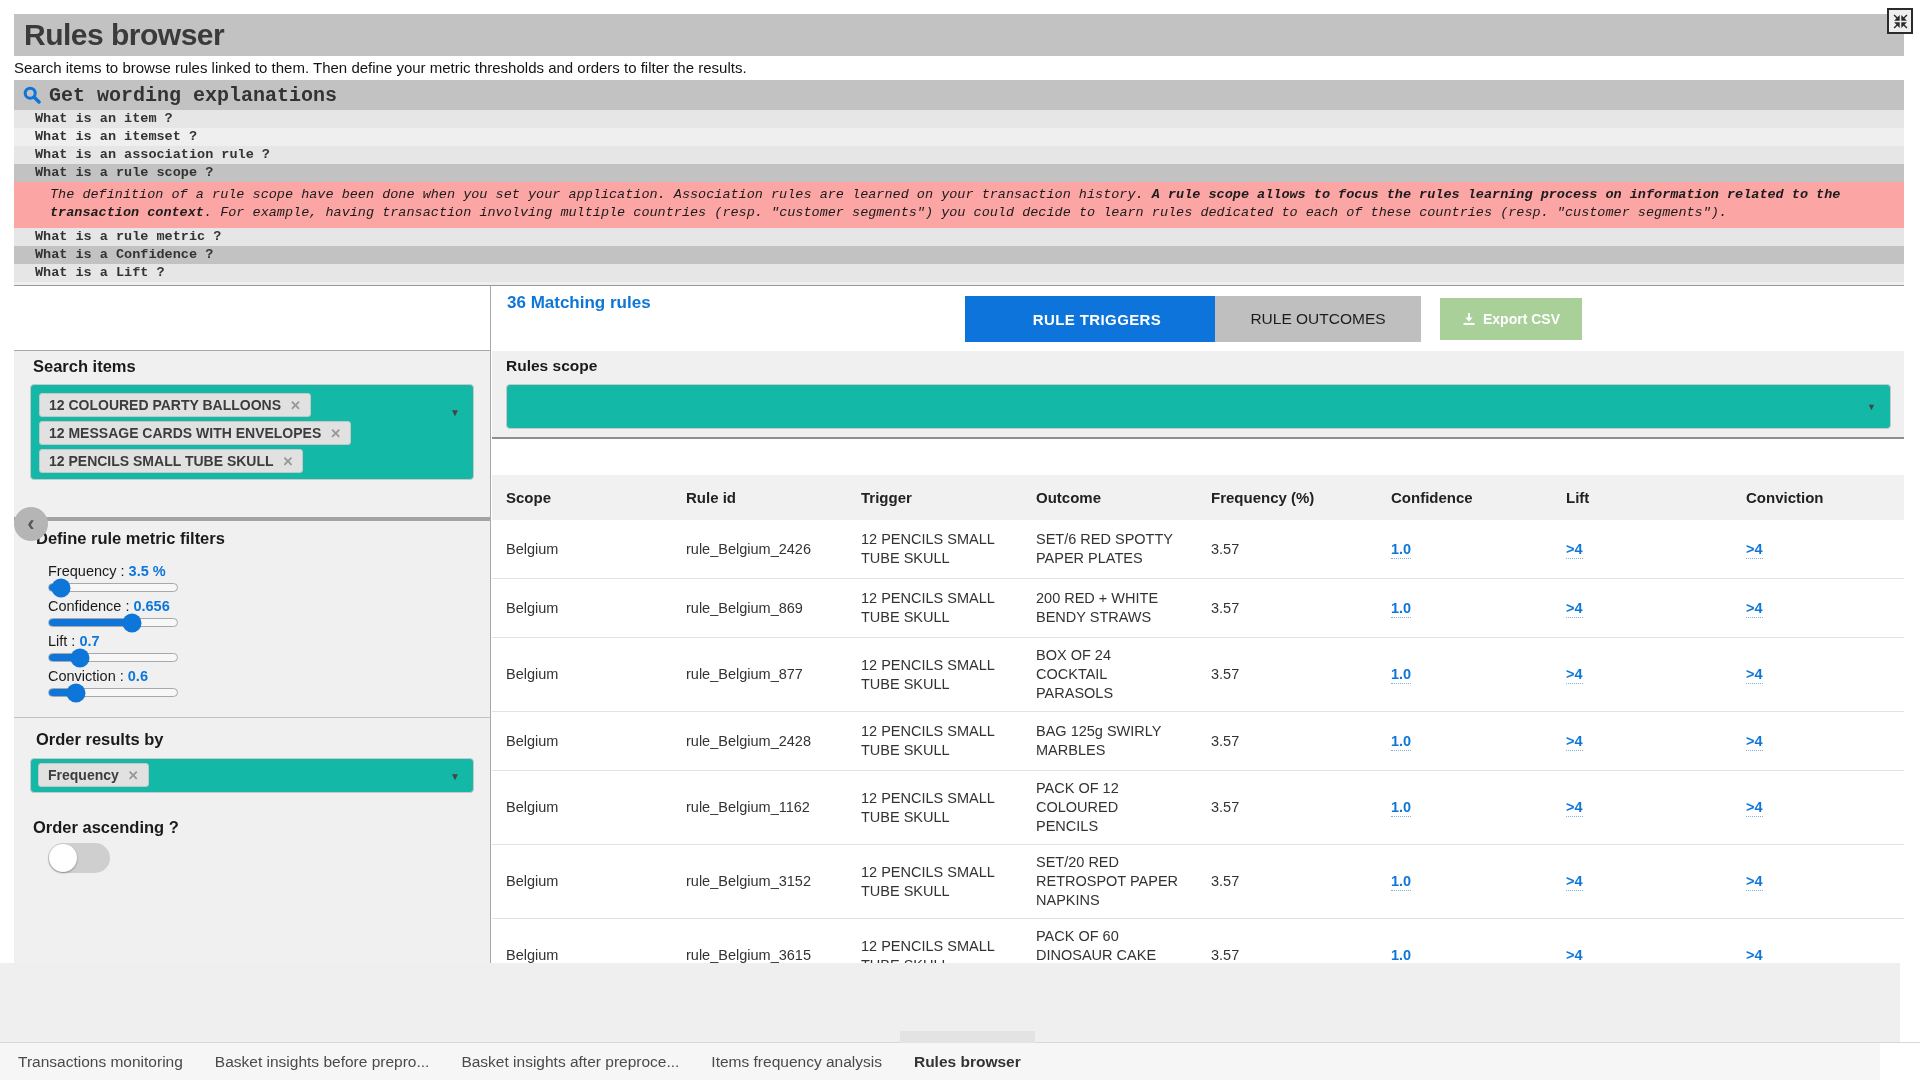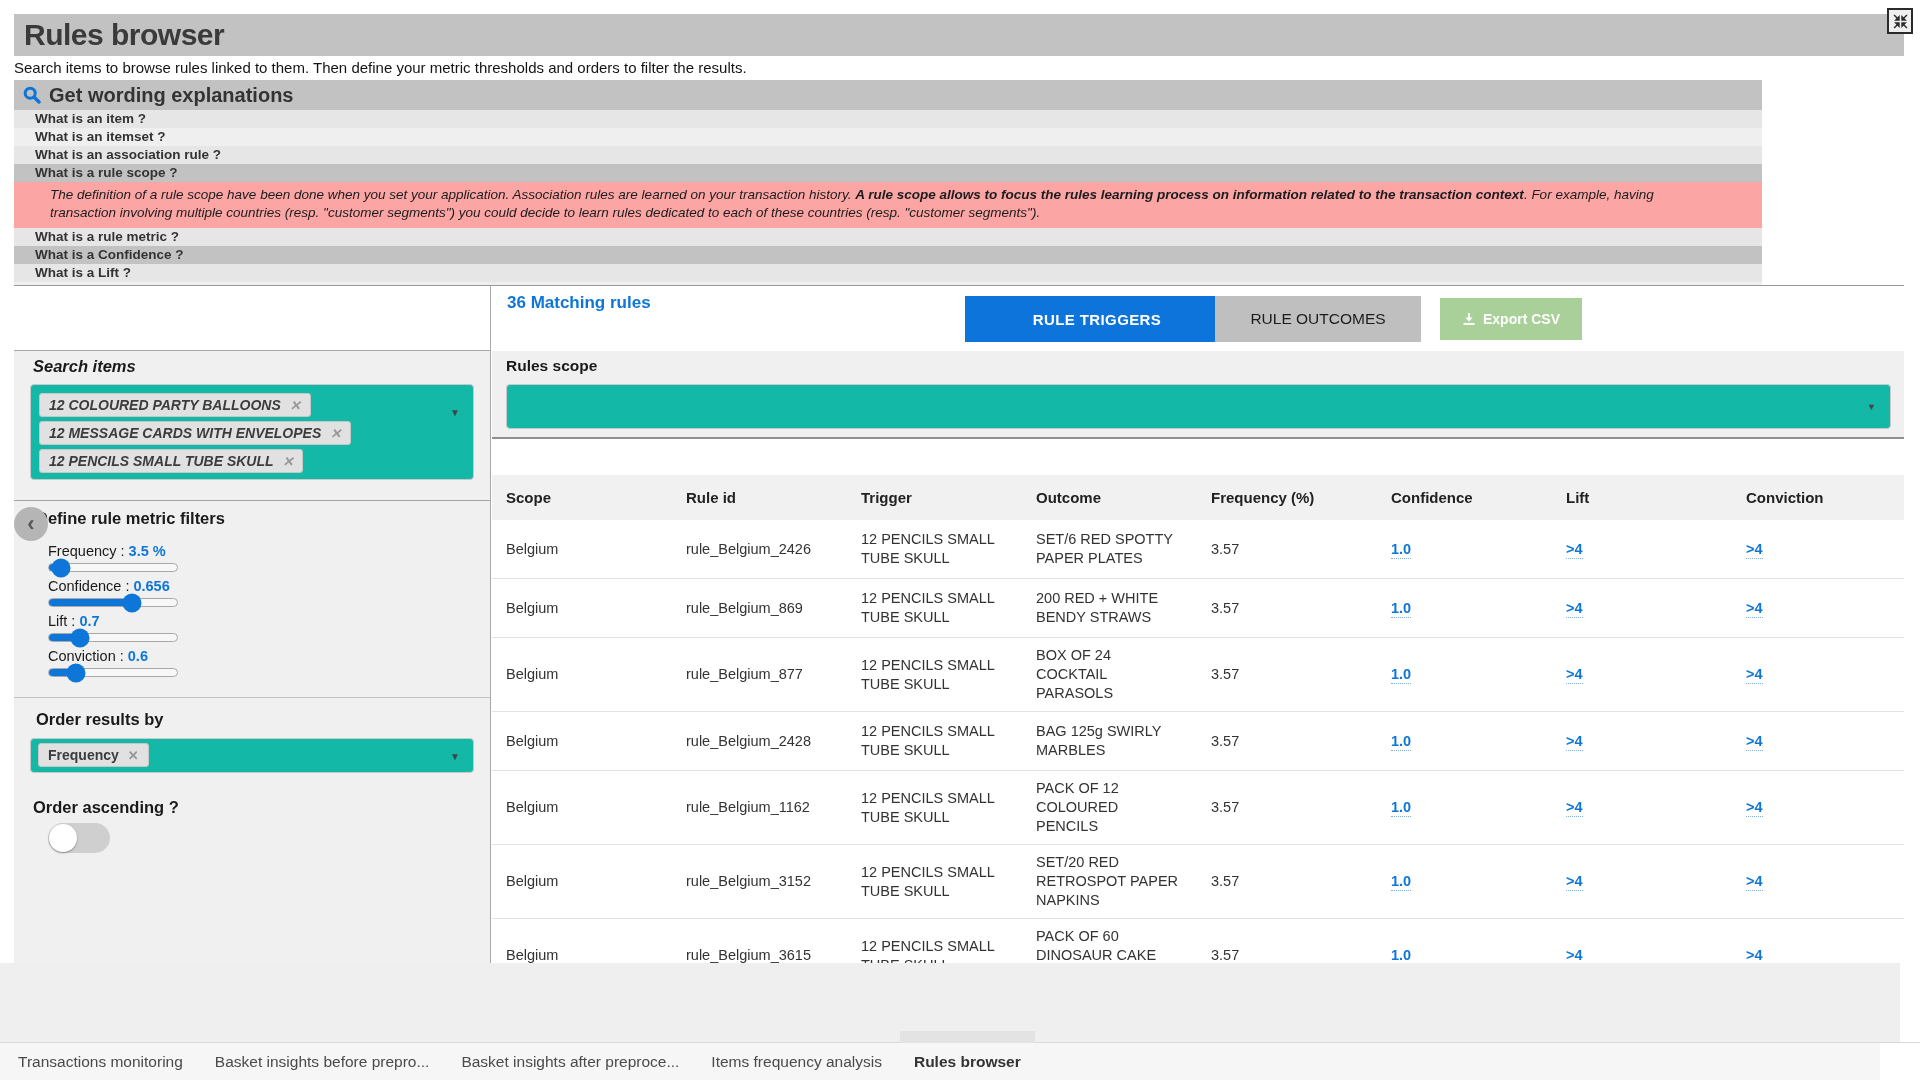--- a/index.html
+++ b/index.html
@@ -15,38 +15,38 @@
   #title-bar { left:14px; top:14px; width:1890px; height:42px; background:#c2c2c2;
                display:flex; align-items:center; }
   #page-title { font-size:30px; font-weight:bold; color:#3a3a3a; margin-left:10px; letter-spacing:-0.5px; }
   #compress-btn { position:absolute; right:7px; top:8px; width:26px; height:26px;
                   background:#efefef; border:2px solid #2b2b2b; display:flex;
                   align-items:center; justify-content:center; cursor:pointer; }
 
   #subtitle { left:14px; top:59px; font-size:15px; color:#141414; }
 
   
-  #faq { left:14px; top:80px; width:1748px; }
+  #faq { left:14px; top:80px; width:1890px;font-family:Liberation Mono, monospace; }
   #faq-header { height:30px; background:#c2c2c2; display:flex; align-items:center; gap:8px; padding-left:9px; }
   #faq-title { font-size:20px; font-weight:bold; color:#333; }
   .faq-row { height:18px; line-height:18px; padding-left:21px; font-size:13.5px;
              font-weight:bold; color:#333; cursor:pointer; }
   .bg-a { background:#e6e6e6; }
   .bg-b { background:#efefef; }
   .hl   { background:#c2c2c2; }
   .faq-detail { background:#fca5a5; padding:4px 50px 6px 36px; font-size:13.5px;
                 font-style:italic; line-height:18px; color:#1c1c1c; }
 
   
   #card { left:14px; top:285px; width:1890px; height:678px; background:#fff;
           border-top:1px solid #999; overflow:hidden; }
   #left-col { position:absolute; left:0; top:0; width:477px; height:678px; border-right:1px solid #a8a8a8; }
   #left-top { height:65px; background:#fff; border-bottom:1px solid #a8a8a8; }
   .panel-sec { position:relative; background:#f0f0f0; }
-  #search-sec { height:150px; border-bottom:1px solid #a3a3a3;font-style:italic; }
+  #search-sec { height:170px; border-bottom:4px solid #a3a3a3; }
   #filters-sec { height:197px; border-bottom:1px solid #c2c2c2; }
   #order-sec { height:265px; }
   .sec-label { position:absolute; font-size:16.5px; font-weight:bold; color:#1a1a1a; }
 
   .select-box { position:absolute; background:#14b8a6; border:1px solid #c9c9c9; border-radius:4px; cursor:pointer; }
   .caret { position:absolute; font-size:10px; color:#444; }
   #search-box { left:16px; top:33px; width:444px; height:96px; }
   #search-tags { position:absolute; left:8px; top:8px; display:flex; flex-direction:column; gap:4px; }
   .tag { display:inline-flex; align-items:center; gap:9px; width:fit-content;
          background:#e1e1e1; border:1px solid #c6c6c6; border-radius:3px;

